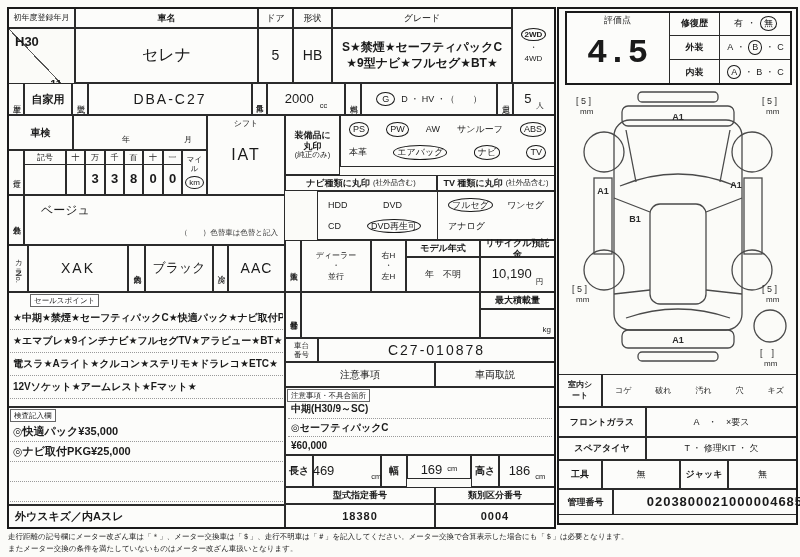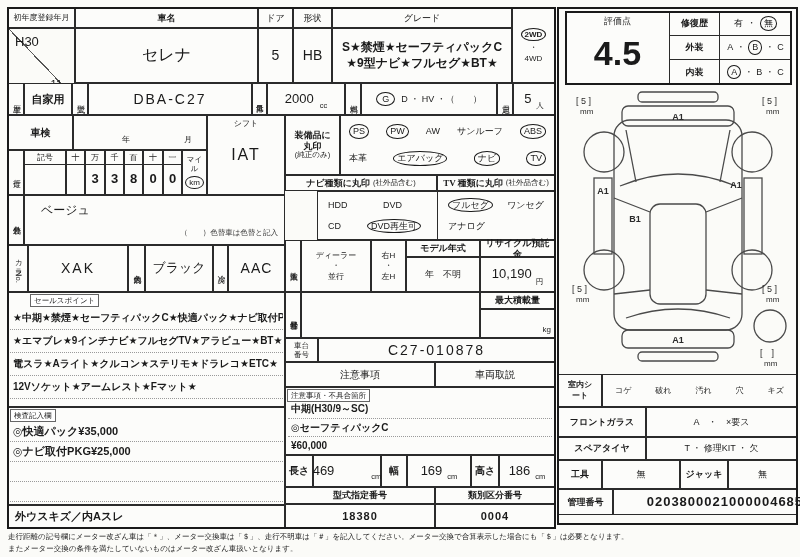--- a/index.html
+++ b/index.html
@@ -47,21 +47,21 @@
   <div class="c f9" style="left:332px;top:8px;width:180px;height:20px;">
       <span>グレード</span>
     </div>
 
   <div class="c col f8" style="left:512px;top:8px;width:43px;height:75px;gap:2px;">
     <span class="circ-sm f8 b">2WD</span>
     <span class="f8">・</span>
     <span class="f8">4WD</span>
   </div>
 
-  <div class="c diag" style="left:8px;top:28px;width:67px;height:70px;">
+  <div class="c diag" style="left:8px;top:28px;width:67px;height:70px;font-weight:bold;">
     <span class="f13" style="position:absolute;left:6px;top:6px;">H30</span>
     <span class="f11" style="position:absolute;right:12px;bottom:6px;">11</span>
     <span class="f7" style="position:absolute;right:4px;bottom:4px;">月</span>
   </div>
   <div class="c f16" style="left:75px;top:28px;width:183px;height:55px;">
       <span>セレナ</span>
     </div>
   <div class="c f14" style="left:258px;top:28px;width:35px;height:55px;">
       <span>5</span>
     </div>
@@ -181,21 +181,21 @@
   <div class="c col" style="left:207px;top:115px;width:78px;height:80px;">
     <span class="f8" style="position:absolute;top:3px;">シフト</span>
     <span class="f16" style="letter-spacing:2px;">IAT</span>
   </div>
 
   <div class="c col f9" style="left:285px;top:115px;width:55px;height:60px;">
     <span class="b">装備品に</span>
     <span class="b">丸印</span>
     <span class="f7">(純正のみ)</span>
   </div>
-  <div class="c col" style="left:340px;top:115px;width:215px;height:60px;padding:2px 8px;">
+  <div class="c col" style="left:340px;top:115px;width:215px;height:52px;padding:2px 8px;">
     <div class="sb f9" style="display:flex;width:100%;flex:1;align-items:center;">
       <span class="circ-sm">PS</span>
       <span class="circ-sm">PW</span>
       <span>AW</span>
       <span>サンルーフ</span>
       <span class="circ-sm">ABS</span>
     </div>
     <div class="sb f9" style="display:flex;width:100%;flex:1;align-items:center;padding:0 6px;">
       <span>本革</span>
       <span class="circ-sm">エアバッグ</span>
@@ -212,21 +212,21 @@
     <div class="sb f9" style="display:flex;width:100%;flex:1;align-items:center;">
       <span>HDD</span>
       <span>DVD</span>
       <span class="circ-sm">SD</span>
     </div>
     <div class="f9" style="display:flex;width:100%;flex:1;align-items:center;gap:26px;">
       <span>CD</span>
       <span class="circ-sm">DVD再生可</span>
     </div>
   </div>
-  <div class="c f9" style="left:437px;top:175px;width:118px;height:16px;gap:3px;font-family:Liberation Serif, serif;">
+  <div class="c f9" style="left:437px;top:175px;width:118px;height:16px;gap:3px;">
     <span class="b">TV 種類に丸印</span>
     <span class="f7">(社外品含む)</span>
   </div>
   <div class="c col" style="left:437px;top:191px;width:118px;height:49px;padding:2px 10px;">
     <div class="sb f9" style="display:flex;width:100%;flex:1;align-items:center;">
       <span class="circ-sm">フルセグ</span>
       <span>ワンセグ</span>
     </div>
     <div class="f9" style="display:flex;width:100%;flex:1;align-items:center;">
       <span>アナログ</span>
@@ -357,21 +357,21 @@
   <div class="c f10 b" style="left:285px;top:455px;width:28px;height:32px;">
       <span>長さ</span>
     </div>
   <div class="c f13" style="left:313px;top:455px;width:68px;height:32px;gap:32px;">
     <span>469</span>
     <span class="f7" style="align-self:flex-end;margin:0 0 4px 5px;">cm</span>
   </div>
   <div class="c f10 b" style="left:381px;top:455px;width:26px;height:32px;">
       <span>幅</span>
     </div>
-  <div class="c f13" style="left:407px;top:455px;width:64px;height:32px;">
+  <div class="c f13" style="left:407px;top:455px;width:64px;height:24px;align-items:flex-end;">
     <span>169</span>
     <span class="f7" style="align-self:flex-end;margin:0 0 4px 5px;">cm</span>
   </div>
   <div class="c f10 b" style="left:471px;top:455px;width:28px;height:32px;">
       <span>高さ</span>
     </div>
   <div class="c f13" style="left:499px;top:455px;width:56px;height:32px;">
     <span>186</span>
     <span class="f7" style="align-self:flex-end;margin:0 0 4px 5px;">cm</span>
   </div>
@@ -385,21 +385,21 @@
   <div class="c f11 b" style="left:285px;top:504px;width:150px;height:24px;letter-spacing:1px;">
       <span>18380</span>
     </div>
   <div class="c f11 b" style="left:435px;top:504px;width:120px;height:24px;letter-spacing:1px;">
       <span>0004</span>
     </div>
 
   <div class="frame2" style="left:557px;top:7px;width:241px;height:518px;"></div>
 
   <div class="frame2" style="left:565px;top:11px;width:227px;height:74px;"></div>
-  <div class="c col" style="left:566px;top:12px;width:104px;height:72px;border-width:0 1px 0 0;">
+  <div class="c col" style="left:566px;top:12px;width:104px;height:72px;border-width:0 1px 0 0;font-family:Liberation Mono, monospace;">
     <span class="f9" style="position:absolute;top:4px;">評価点</span>
     <span class="b" style="font-size:34px;margin-top:12px;">4.5</span>
   </div>
   <div class="c f9 b" style="left:670px;top:12px;width:50px;height:24px;border-width:0 1px 1px 0;">
       <span>修復歴</span>
     </div>
   <div class="c f9" style="left:720px;top:12px;width:71px;height:24px;border-width:0 0 1px 0;gap:4px;">
     <span>有</span>
     <span>・</span>
     <span class="circ-sm">無</span>

